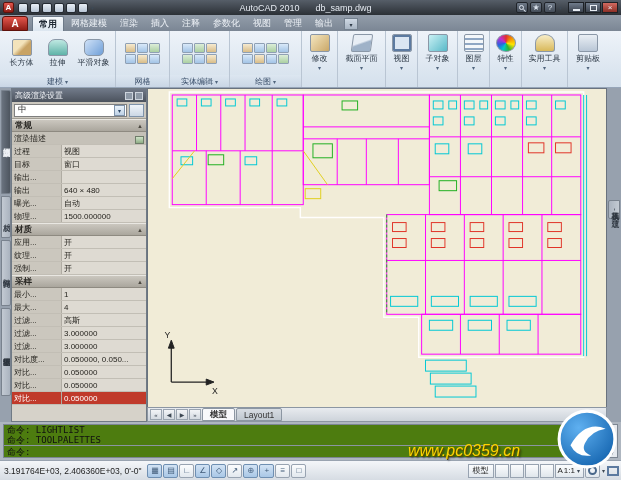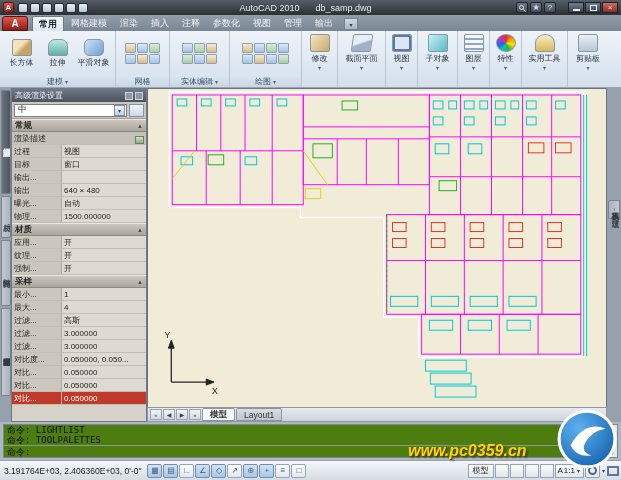--- a/index.html
+++ b/index.html
@@ -111,21 +111,21 @@
   .mbtn{height:14px;padding:0 4px;border:1px solid #98a3b1;background:linear-gradient(#fbfcfd,#e2e8ee);display:flex;align-items:center;font-size:8px;white-space:nowrap}
   .sq{width:14px;height:14px;border:1px solid #98a3b1;background:linear-gradient(#fbfcfd,#e0e6ec)}
   .ann{display:flex;align-items:center;gap:1px;padding:0 2px;border:1px solid #98a3b1;height:14px;background:linear-gradient(#fbfcfd,#e2e8ee);font-size:8px}
   .gearc{width:9px;height:9px;border:2px solid #49678a;border-radius:50%}
   .chev{font-size:6px;color:#3d4854;padding:0 1px}
   .fsq{width:12px;height:10px;border:2px solid #5c7aa0}
 
   
   .watermark{position:absolute;right:3px;bottom:2px;width:218px;height:74px;z-index:50}
   .wm-name{position:absolute;left:0;top:2px;font-size:26px;font-weight:bold;color:#fff;letter-spacing:1px;white-space:nowrap;text-shadow:-2px -2px 0 #1668b4,2px -2px 0 #1668b4,-2px 2px 0 #1668b4,2px 2px 0 #1668b4,0 -2px 0 #1668b4,0 2px 0 #1668b4,-2px 0 0 #1668b4,2px 0 0 #1668b4,3px 3px 3px rgba(0,0,0,.35)}
-  .wm-url{position:absolute;left:8px;top:38px;font-size:16px;font-weight:bold;font-style:italic;color:#ffd400;white-space:nowrap;text-shadow:1px 1px 0 #5a4a00,2px 2px 2px rgba(0,0,0,.4)}
+  .wm-url{position:absolute;left:8px;top:38px;font-size:16px;font-weight:normal;font-style:italic;color:#ffd400;white-space:nowrap;text-shadow:1px 1px 0 #5a4a00,2px 2px 2px rgba(0,0,0,.4)}
   .wm-logo{position:absolute;right:0;top:4px;width:62px;height:62px}
 </style>
 </head>
 <body>
 
 <div class="window">
 
   <div class="titlebar">
     <div class="app-ico-sm">A</div>
     <div class="qat">

